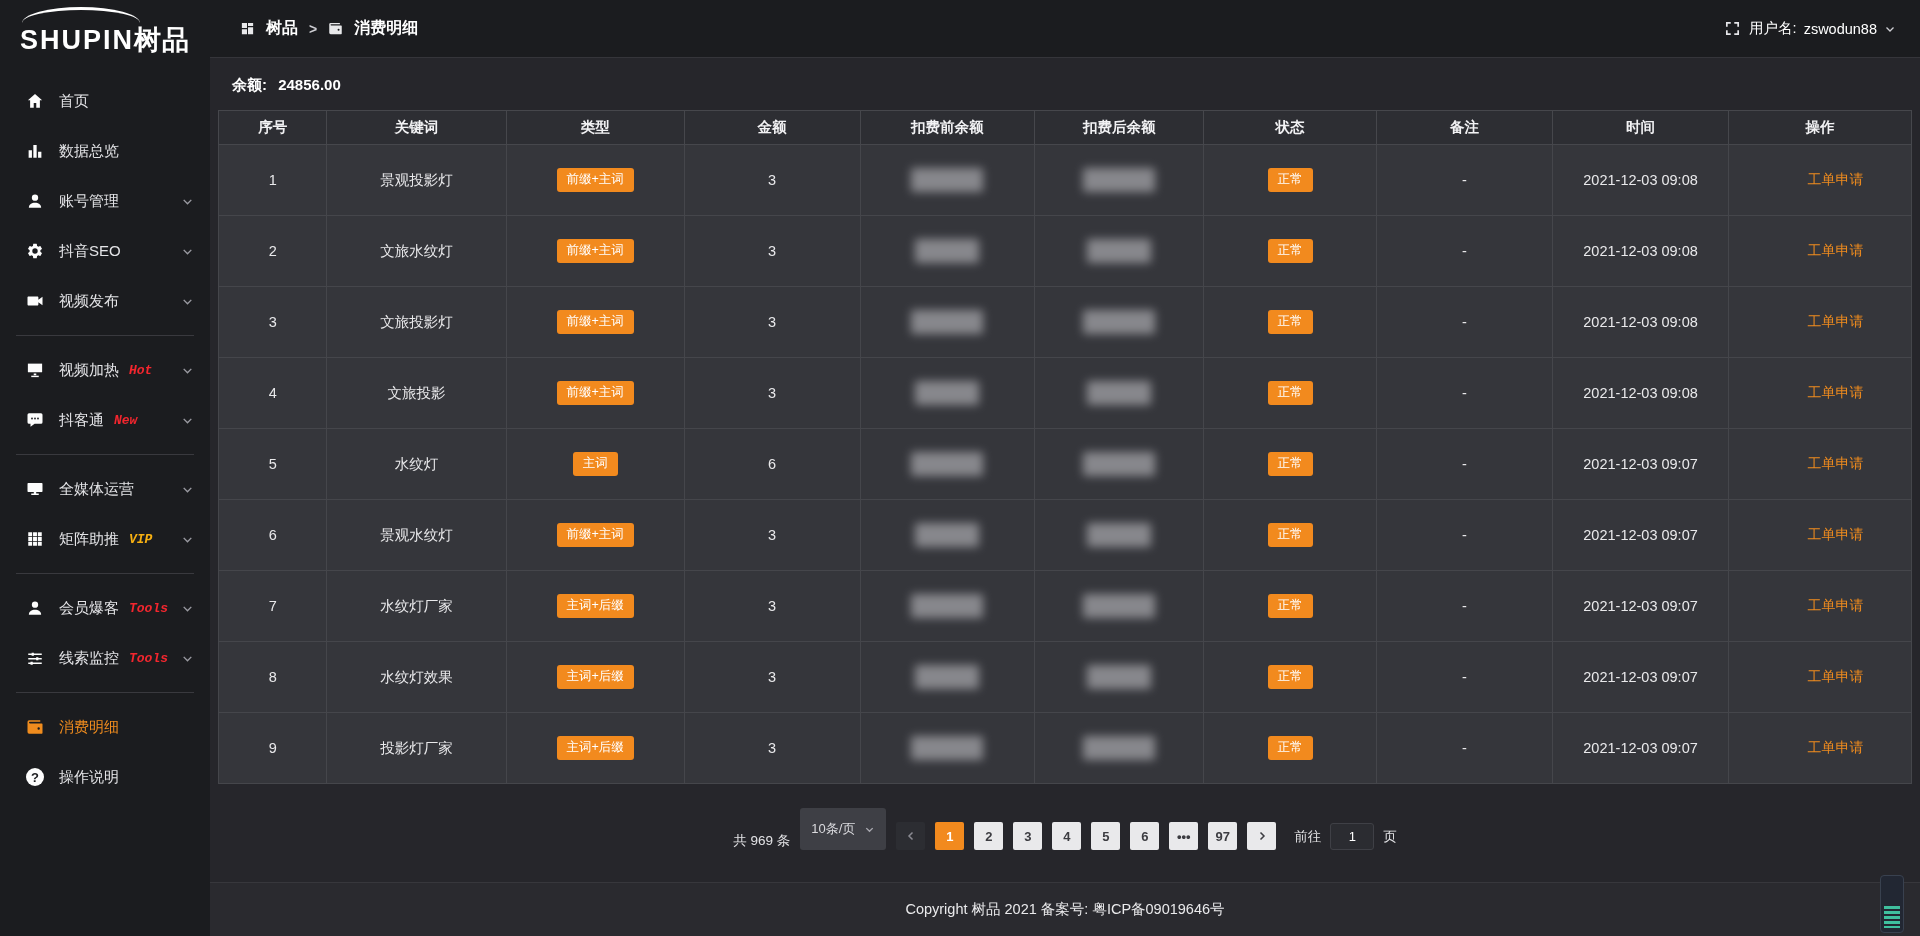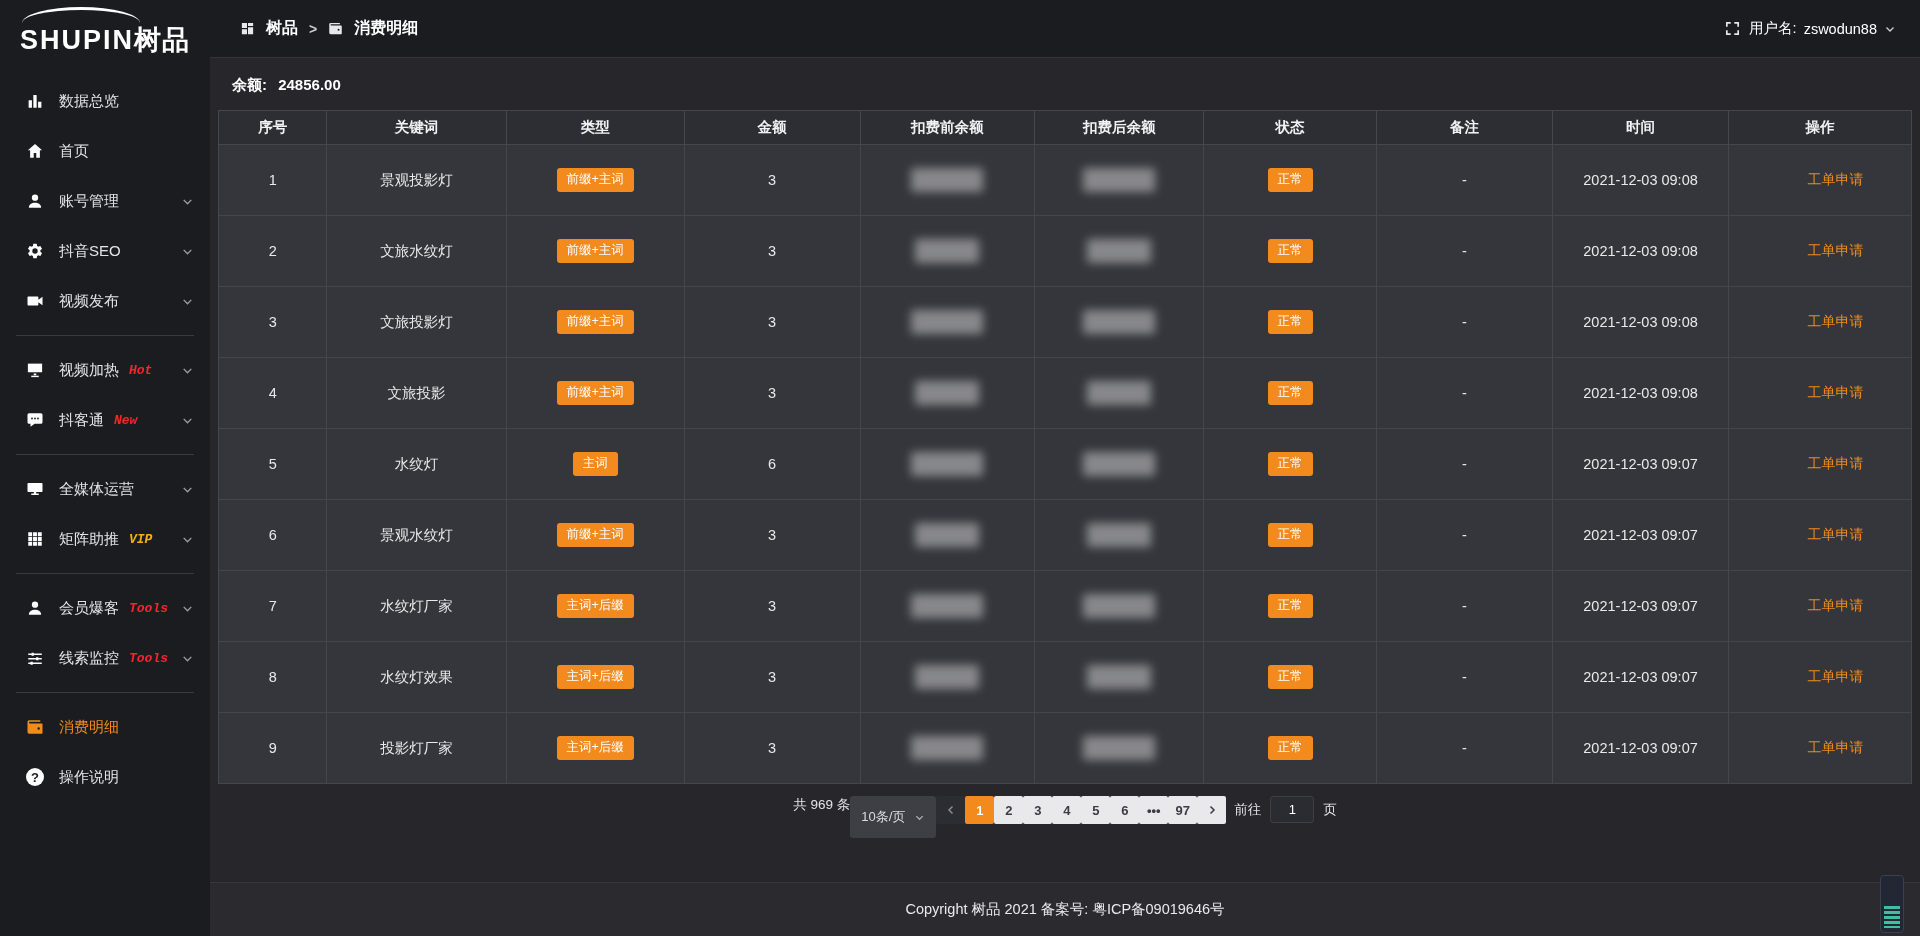--- a/index.html
+++ b/index.html
@@ -50,22 +50,22 @@
        border:1px solid #46474c; text-align:center; }
   td { height:71px; color:#e9e9eb; font-size:14.5px; text-align:center; border:1px solid #45464b; }
   .badge { background:#f28a1e; color:#fff; font-size:12.5px; padding:5px 10px; border-radius:3px;
            display:inline-block; line-height:1.1; }
   .blur { width:64px; height:24px; margin:0 auto; background:#9c9ca1; opacity:.8;
           filter:blur(5px); border-radius:2px; }
   tr:nth-child(odd) .blur { width:72px; }
   .link { color:#f08c1e; font-size:14px; text-decoration:none; cursor:pointer;margin-left:31px; }
 
   
-  .pagination { display:flex; align-items:flex-start; justify-content:center; 
-                margin-top:12px; color:#e2e2e5; font-size:13.5px; }
+  .pagination { display:flex; align-items:flex-end; justify-content:center; gap:10px;
+                margin-top:24px; color:#e2e2e5; font-size:13.5px; }
   .pg-select { display:flex; align-items:center; gap:9px; background:#3e3f45; border-radius:3px;
                height:42px; padding:0 11px; font-size:13px; color:#dadade; cursor:pointer; }
   .pg-select svg { width:11px; height:11px; display:block; color:#a9a9b0; }
   .pg-btn { min-width:29px; height:28px; padding:0 5px; display:flex; align-items:center; justify-content:center;
             background:#e9e9eb; color:#3c3c41; font-weight:bold; font-size:13px; border-radius:2px; cursor:pointer; }
   .pg-btn svg { width:12px; height:12px; display:block; }
   .pg-btn.prev { background:#2c2d32; color:#8a8a92; }
   .pg-btn.active { background:#f28a1e; color:#fff; }
   .goto { display:flex; align-items:center; gap:9px; margin-left:8px; }
   .goto input { width:44px; height:27px; background:#2b2c31; border:1px solid #3f4046; border-radius:3px;
@@ -86,33 +86,33 @@
 <div class="sidebar">
   <div class="logo">
     <div class="logo-arc"></div>
     <div class="logo-text"><span class="en">SHUPIN</span><span>树品</span></div>
   </div>
   <div class="menu">
 
     <div class="item">
       <span class="ico">
           <svg viewBox="0 0 24 24" fill="currentColor">
+            <path d="M12 2.5l9.5 8.5h-3v10h-4.8v-6.4h-3.4V21H5.5V11h-3z"></path>
+          </svg>
+        </span>
+      <span>首页</span>
+    </div>
+
+    <div class="item">
+      <span class="ico">
+          <svg viewBox="0 0 24 24" fill="currentColor">
             <path d="M3.5 11h4.4v10H3.5zM9.8 4h4.4v17H9.8zM16.1 13h4.4v8h-4.4z"></path>
           </svg>
         </span>
       <span>数据总览</span>
-    </div>
-
-    <div class="item">
-      <span class="ico">
-          <svg viewBox="0 0 24 24" fill="currentColor">
-            <path d="M12 2.5l9.5 8.5h-3v10h-4.8v-6.4h-3.4V21H5.5V11h-3z"></path>
-          </svg>
-        </span>
-      <span>首页</span>
     </div>
 
     <div class="item">
       <span class="ico">
           <svg viewBox="0 0 24 24" fill="currentColor">
             <circle cx="12" cy="7.5" r="4.2"></circle>
             <path d="M3.8 21c0-4.2 3.7-6.6 8.2-6.6s8.2 2.4 8.2 6.6z"></path>
           </svg>
         </span>
       <span>账号管理</span>

